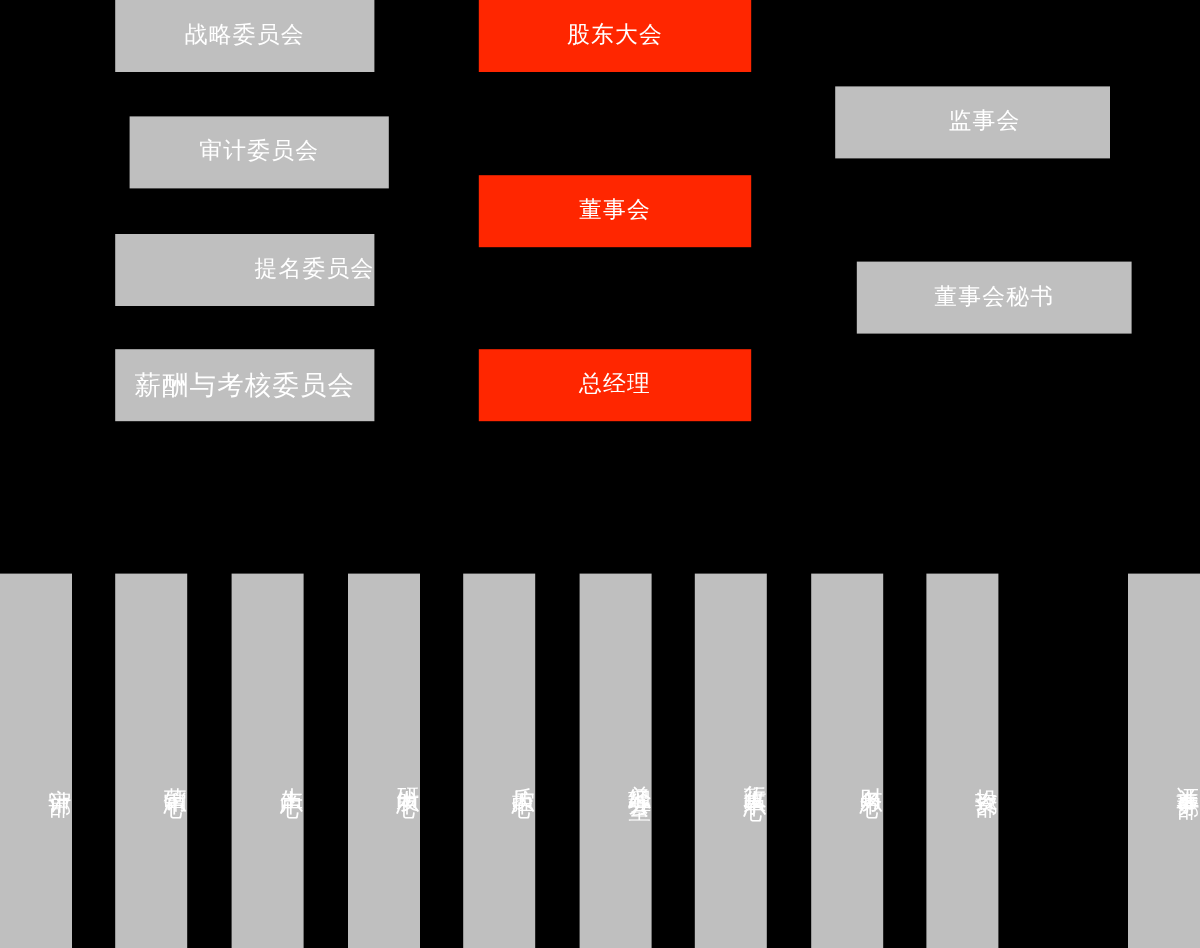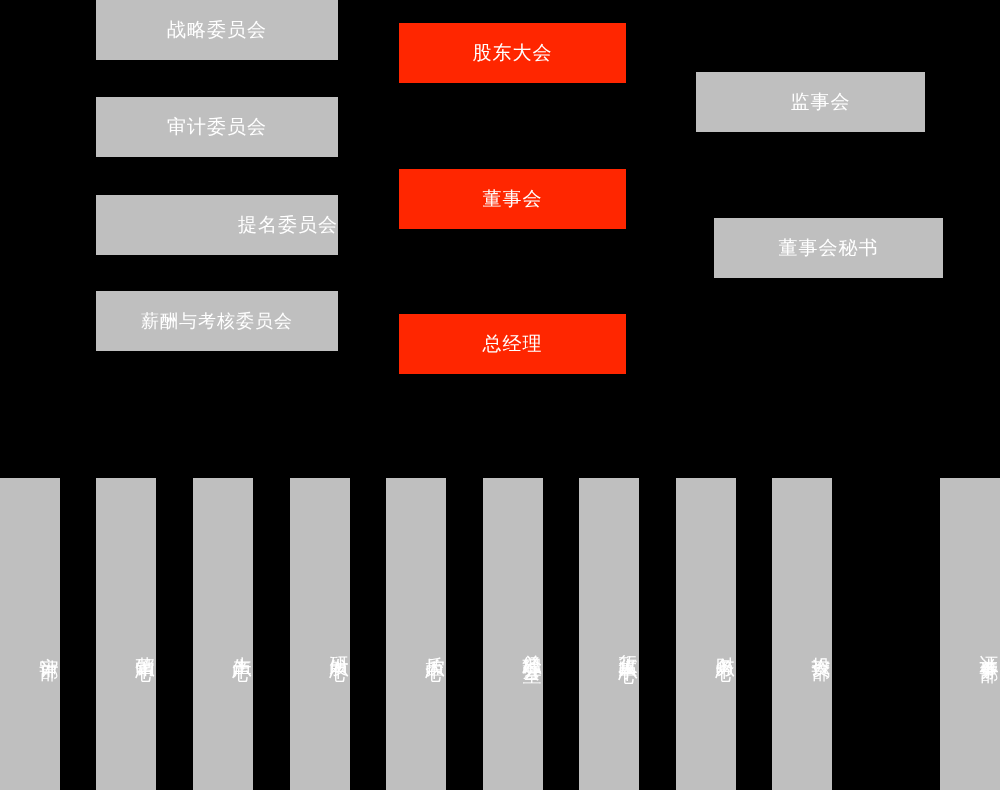--- a/index.html
+++ b/index.html
@@ -35,34 +35,33 @@
   }
   .node.gray {
     background: #bfbfbf;
   }
   .node.red {
     background: #ff2600;
   }
   
   .committee {
     left: 96px;
-    width: 242px;
+    width: 216px;
     height: 60px;
   }
   .c1 { top: 0px; }
-  .c2 { top: 97px; }
+  .c2 { top: 97px; margin-left: 12px; }
   .c3 { top: 195px; justify-content: flex-end; }
   .c4 { top: 291px; }
-  .committee.c4 { font-size: 18px; }
+  .committee.c4 { font-size: 22px; }
   
   .center {
     left: 399px;
     width: 227px;
     height: 60px;
-    margin-top: 23px;
   }
   .m1 { top: 0px; }
   .m2 { top: 146px; justify-content: center; }
   .m3 { top: 291px; align-items: center; }
   
   .right {
     left: 696px;
     width: 229px;
     height: 60px;
   }

